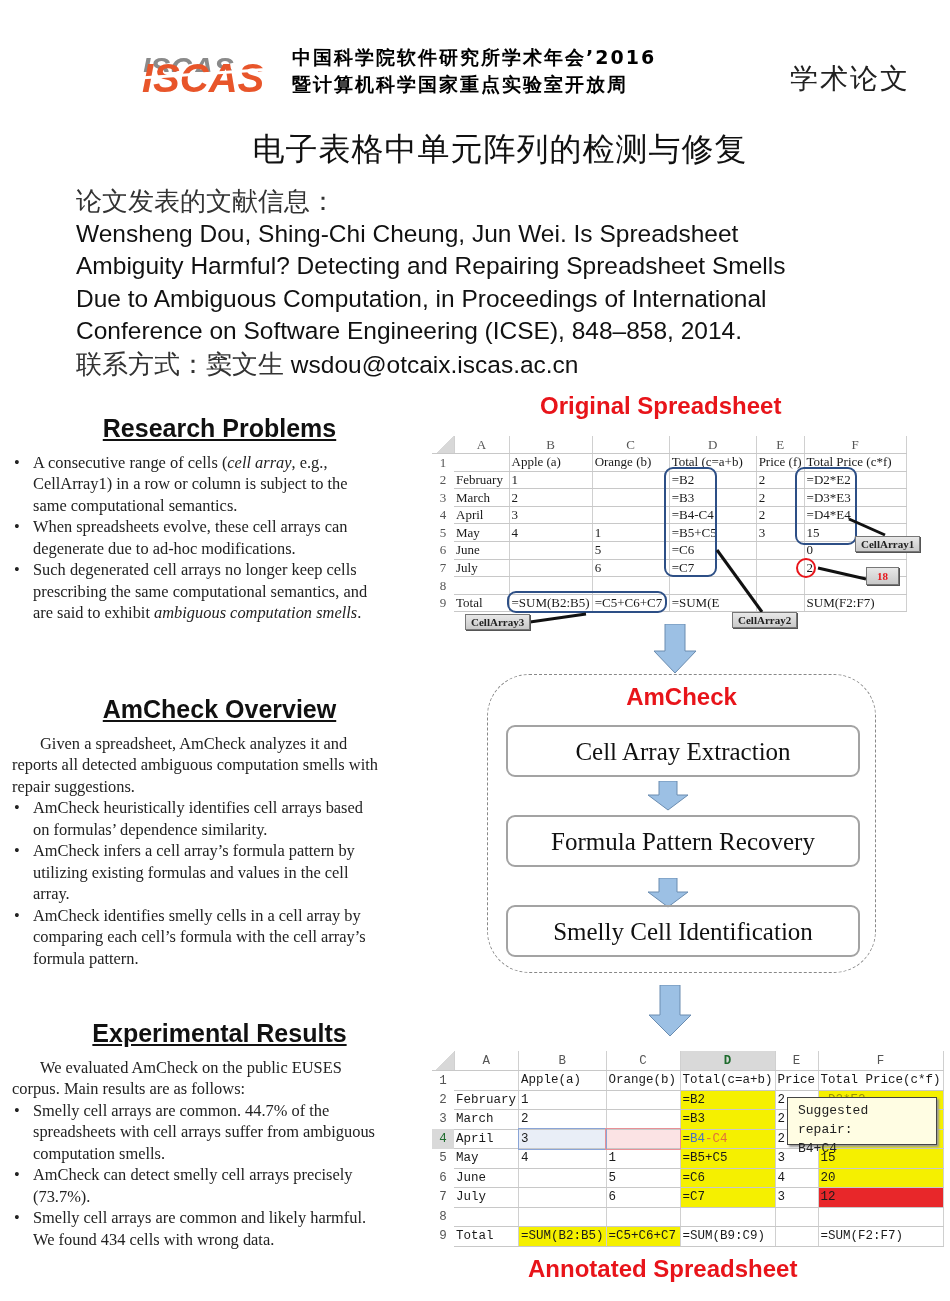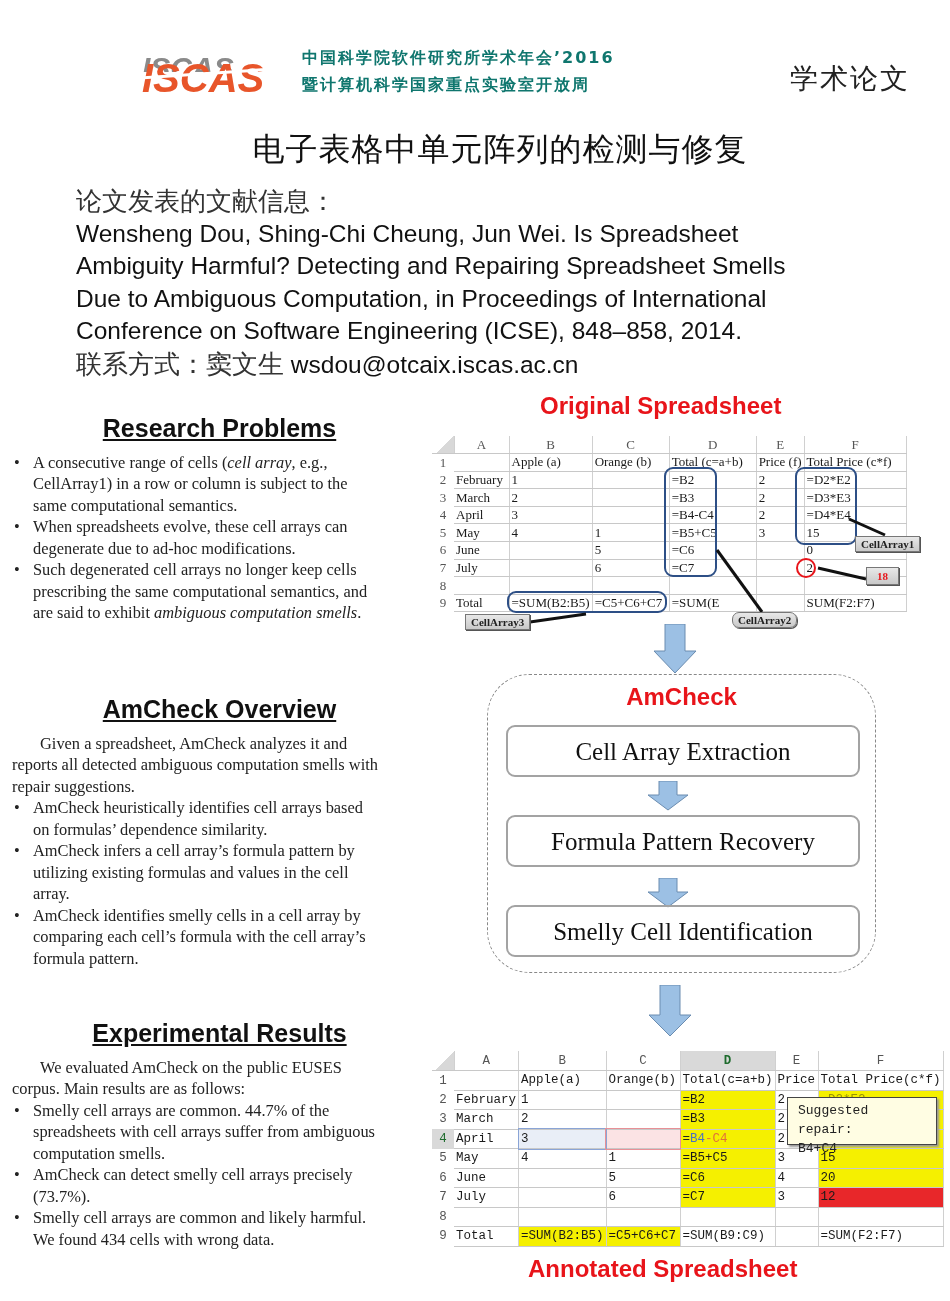--- a/index.html
+++ b/index.html
@@ -2,21 +2,21 @@
 <html><head>
 <meta charset="utf-8">
 <style>
   * { box-sizing: border-box; margin: 0; padding: 0; }
   html, body { width: 950px; height: 1301px; background: #ffffff; overflow: hidden; }
   body { position: relative; font-family: "Liberation Serif", serif; color: #1a1a1a; }
 
   
   .logo { position: absolute; left: 140px; top: 54px; width: 148px; height: 42px; }
   .logo svg { width: 100%; height: 100%; }
-  .conf { position: absolute; left: 302px; top: 44px; font-family: "DejaVu Sans", sans-serif; font-weight: bold; color: #0f766e; font-size: 16px; line-height: 27px; letter-spacing: 2px; }
+  .conf { position: absolute; left: 292px; top: 44px; font-family: "DejaVu Sans", sans-serif; font-weight: bold; color: #000000; font-size: 19px; line-height: 27px; letter-spacing: 2px; }
   .tag { position: absolute; left: 790px; top: 60px; font-family: Liberation Sans, sans-serif; font-size: 28px; color: #222; letter-spacing: 2px; }
   .title { position: absolute; left: 0; width: 1000px; top: 128px; text-align: center; font-family: "DejaVu Sans", sans-serif; font-size: 32px; color: #111; letter-spacing: 1px; }
   .pubinfo { position: absolute; left: 76px; top: 185px; width: 860px; font-family: "Liberation Sans", sans-serif; font-size: 24.5px; line-height: 32.5px; color: #111; }
   .pubinfo .cn { font-family: "DejaVu Serif", serif; font-size: 26px; color: #333; }
 
   
   .section { position: absolute; left: 12px; width: 370px; font-family: "Liberation Serif", serif; font-size: 16.4px; line-height: 21.5px; color: #222; }
   .section h2 { font-family: "Liberation Sans", sans-serif; font-weight: bold; font-size: 25px; text-decoration: underline; text-align: center; margin-left: 45px; margin-bottom: 12px; color: #111; }
   .section .intro { text-indent: 28px; font-family: Liberation Serif, serif; }
   .section ul { list-style: none; }
@@ -229,21 +229,21 @@
 
 <svg style="position:absolute; left:0; top:0; width:950px; height:1301px; pointer-events:none;">
   <line x1="849" y1="519" x2="885" y2="535" stroke="#111" stroke-width="3"></line>
   <line x1="717" y1="550" x2="762" y2="612" stroke="#111" stroke-width="3"></line>
   <line x1="586" y1="614" x2="530" y2="622" stroke="#111" stroke-width="3"></line>
   <line x1="818" y1="568" x2="866" y2="579" stroke="#111" stroke-width="3"></line>
   <line x1="815" y1="1128" x2="870" y2="1105" stroke="#222" stroke-width="1"></line>
 </svg>
 
 <div class="callout" style="left:855px; top:536px;">CellArray1</div>
-<div class="callout" style="left:732px; top:612px;border-radius:7px;">CellArray2</div>
+<div class="callout" style="left:732px; top:612px;">CellArray2</div>
 <div class="callout" style="left:465px; top:614px;">CellArray3</div>
 <div class="callout red" style="left:866px; top:567px; padding:2px 10px;">18</div>
 
 <svg class="arrow" style="left:653px; top:624px;" width="44" height="50">
   <polygon points="12,0 32,0 32,27 43,27 22,49 1,27 12,27" fill="#9cc0e4" stroke="#6a8cb0" stroke-width="1"></polygon>
 </svg>
 
 <div class="amcheck-box"></div>
 <div class="amcheck-title red-label" style="left:487px;">AmCheck</div>
 <div class="step" style="top:725px;">Cell Array Extraction</div>

